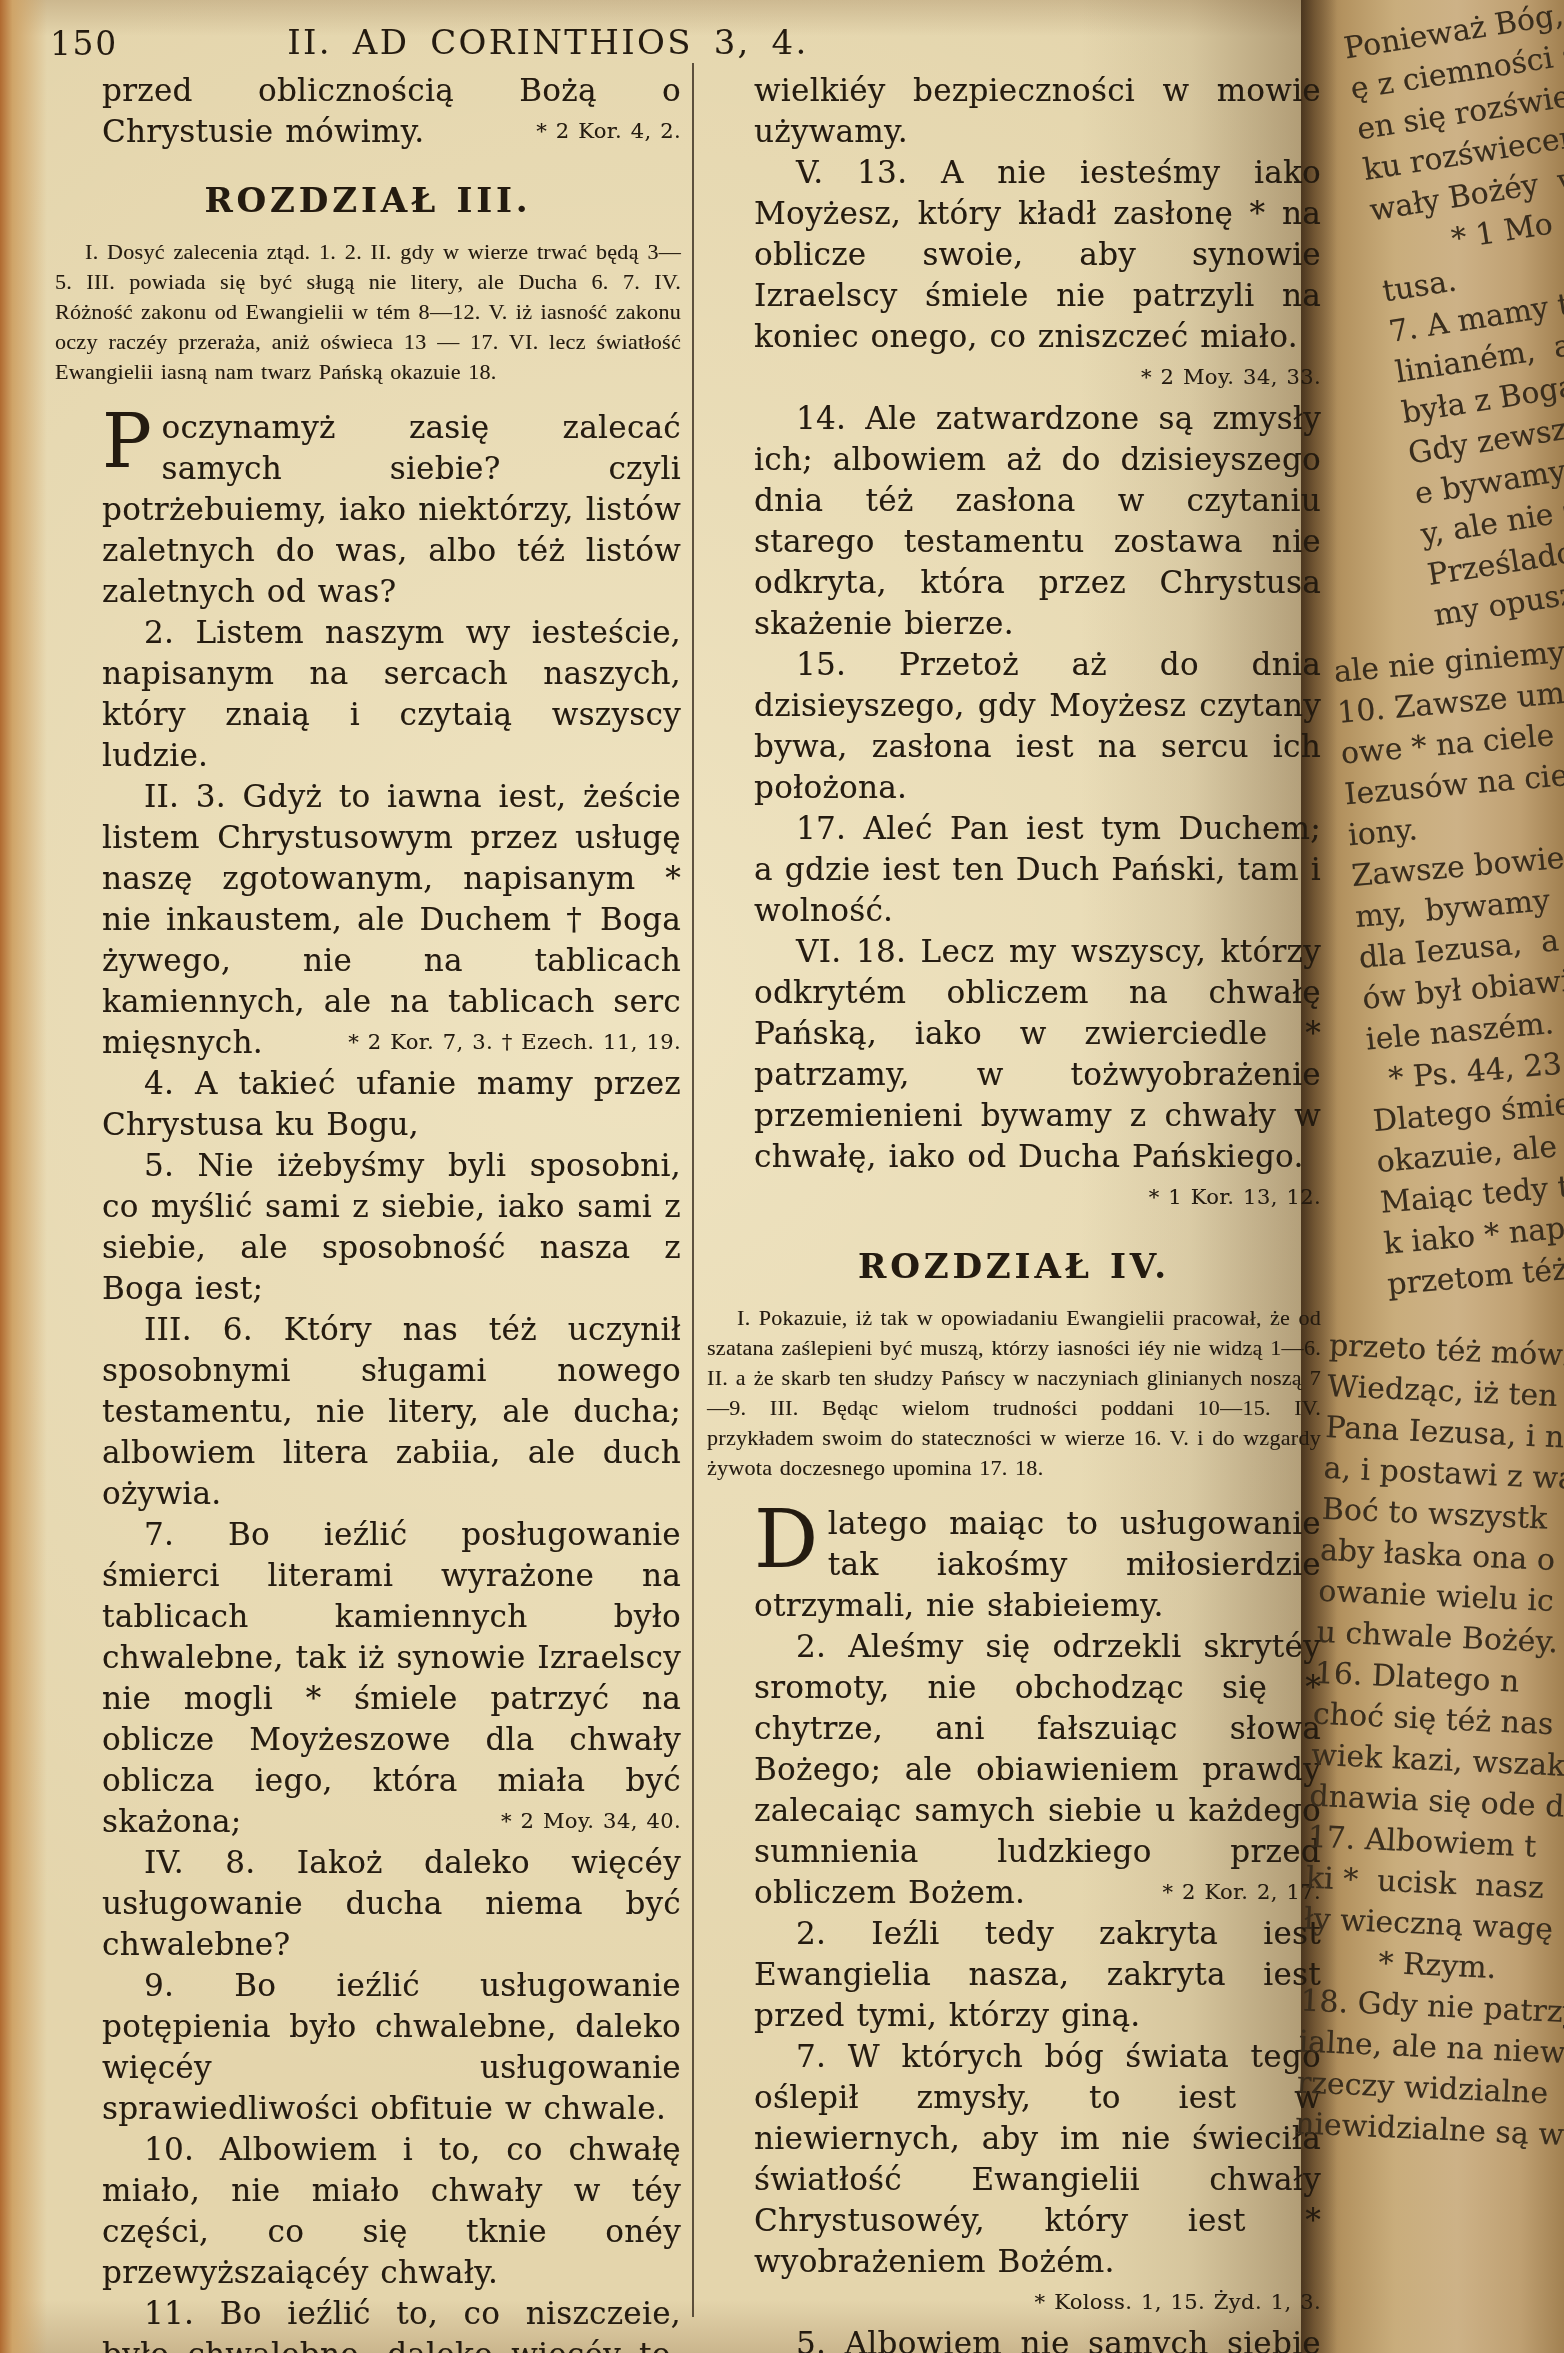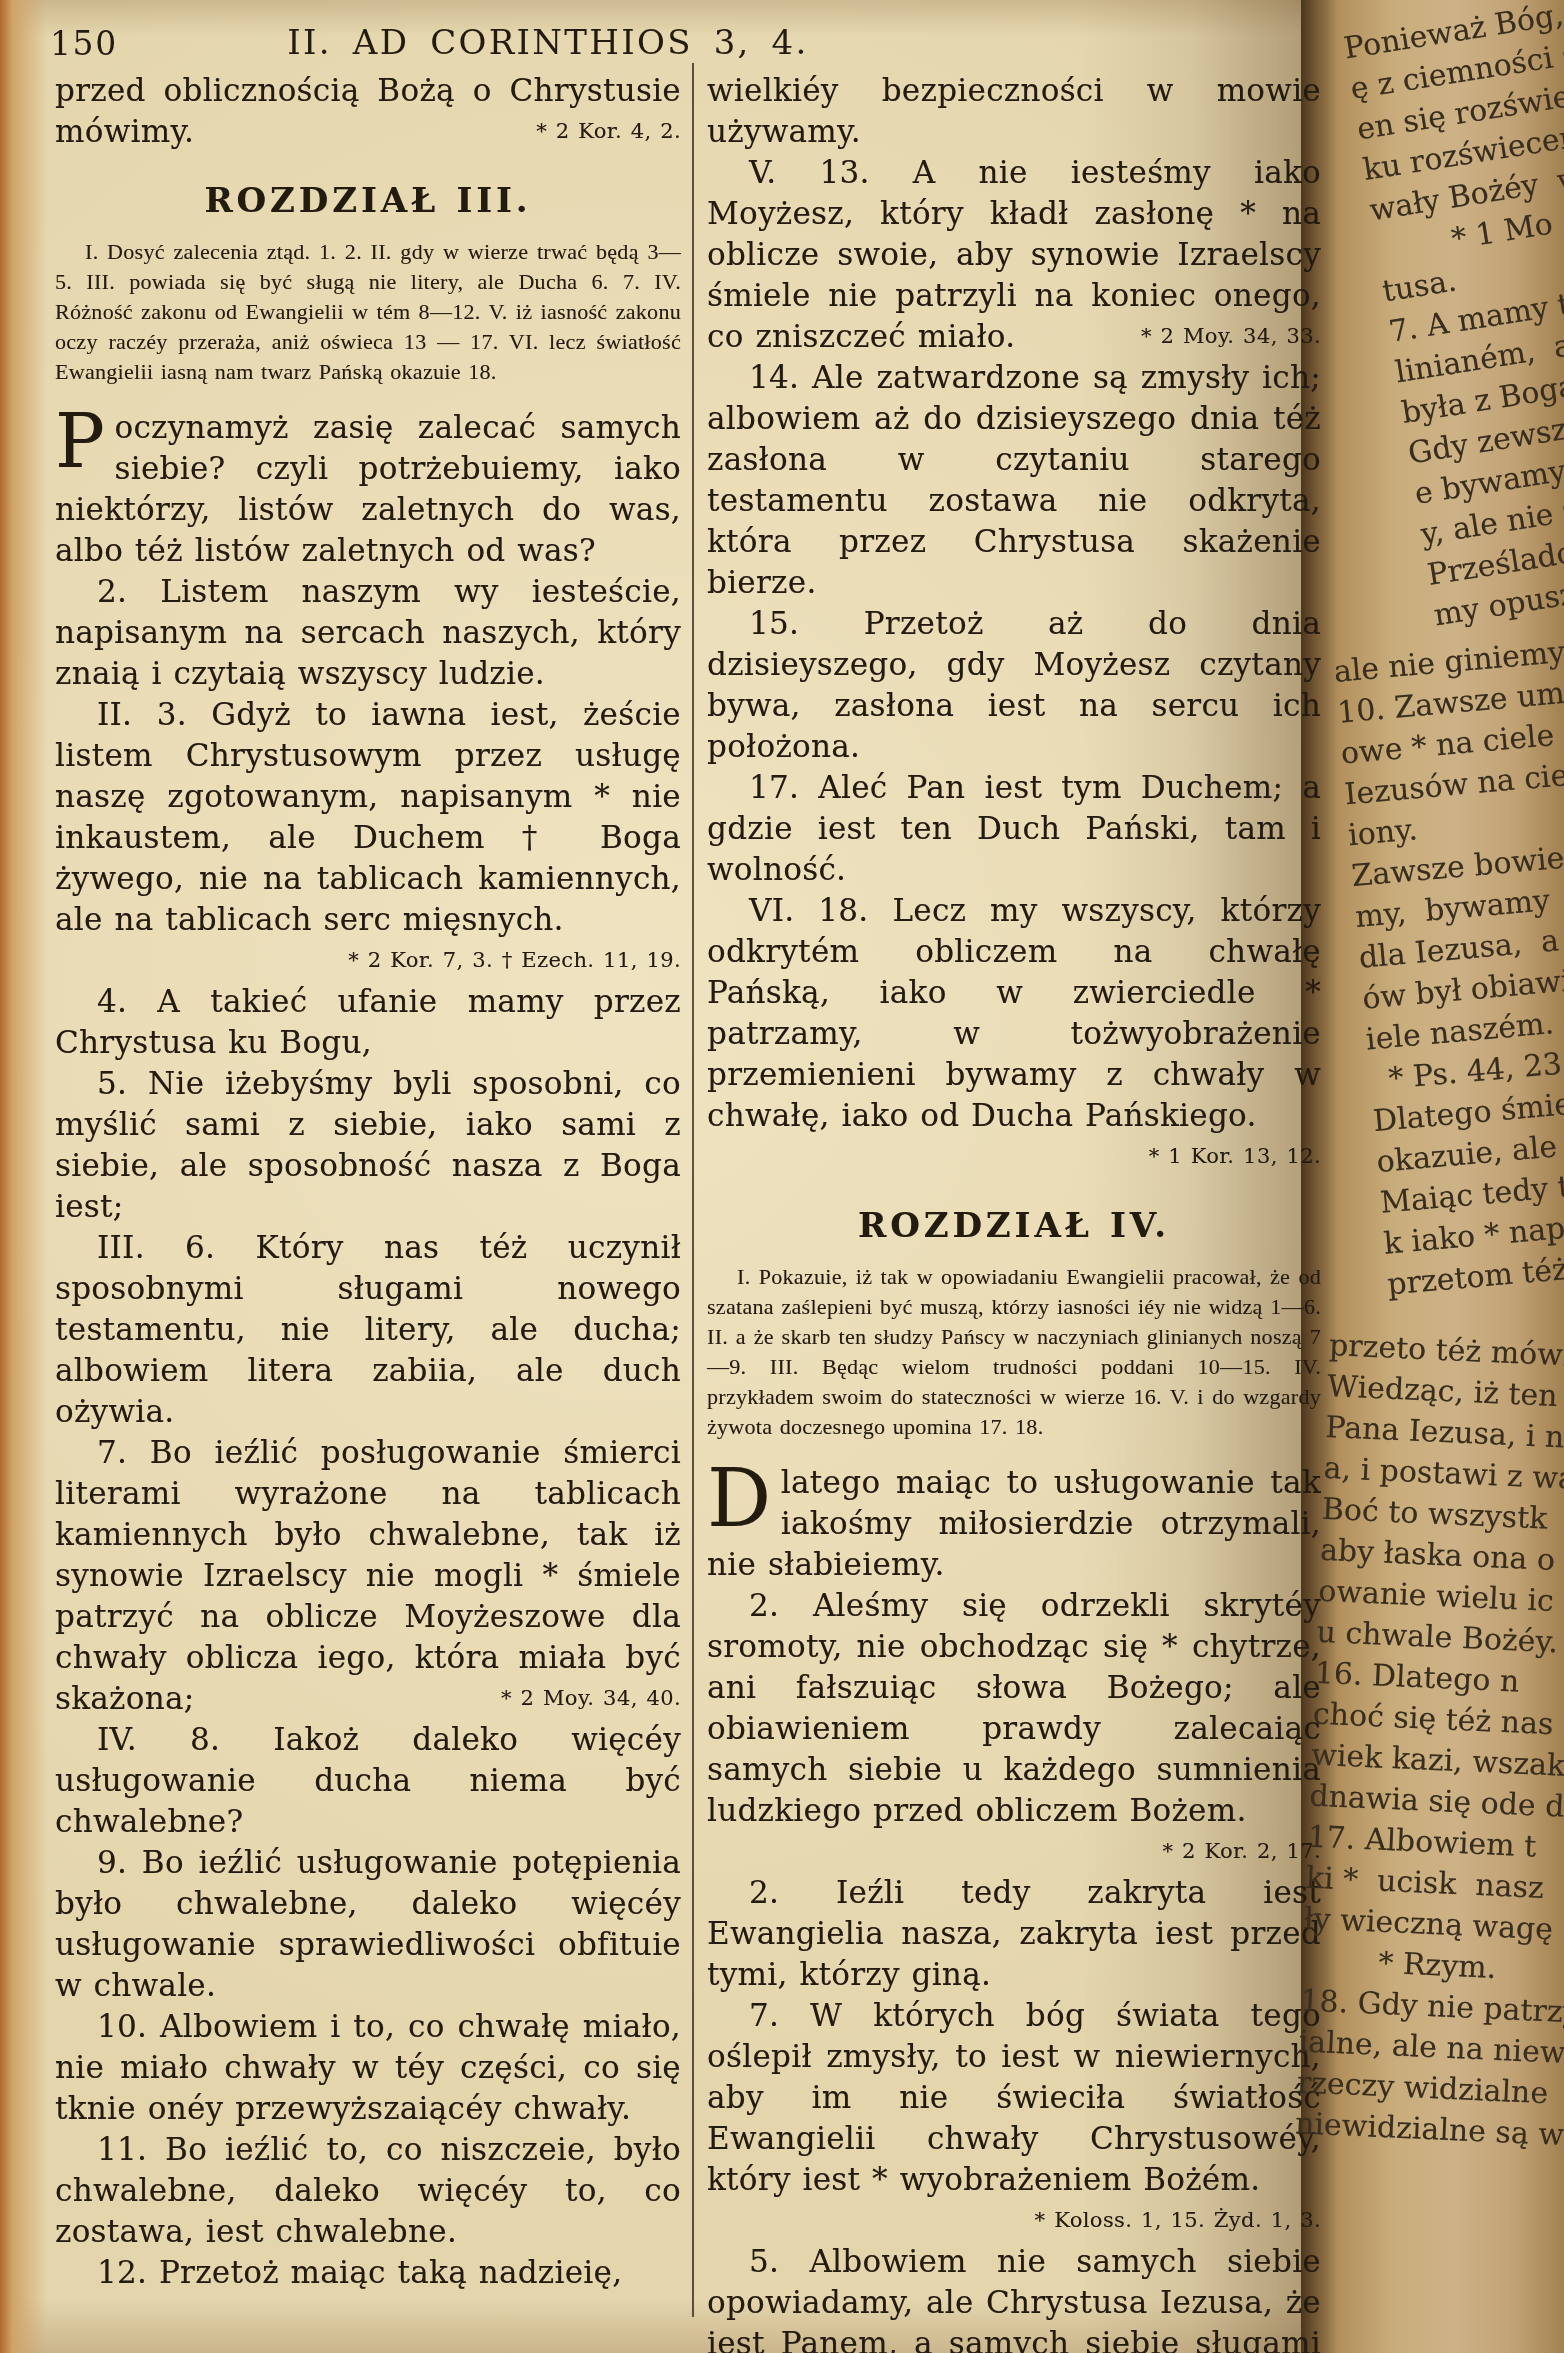--- a/index.html
+++ b/index.html
@@ -46,21 +46,21 @@
     letter-spacing:0.3px;word-spacing:1.6px;
     text-shadow:0.2px 0.2px 0.5px rgba(40,30,15,.35);
   }
   .col-left{left:55px;width:626px;}
   .col-right{left:707px;width:614px;}
   .divider{
     position:absolute;left:692px;top:63px;width:1.6px;height:2254px;
     background:rgba(45,34,22,.75);
   }
   p{margin:0;}
-  .verse{text-indent:42px;display:flow-root;}
+  .verse{text-indent:42px;display:flow-root;margin-left:47px;}
   .noindent{text-indent:0;}
   .vref{
     float:right;font-size:21px;line-height:41px;text-indent:0;
     letter-spacing:0.4px;padding-left:11px;
   }
   .chapter{
     margin:28px 0 15.6px 0;text-align:center;
     font-size:34px;font-weight:bold;letter-spacing:3.9px;
     text-indent:0;
   }

